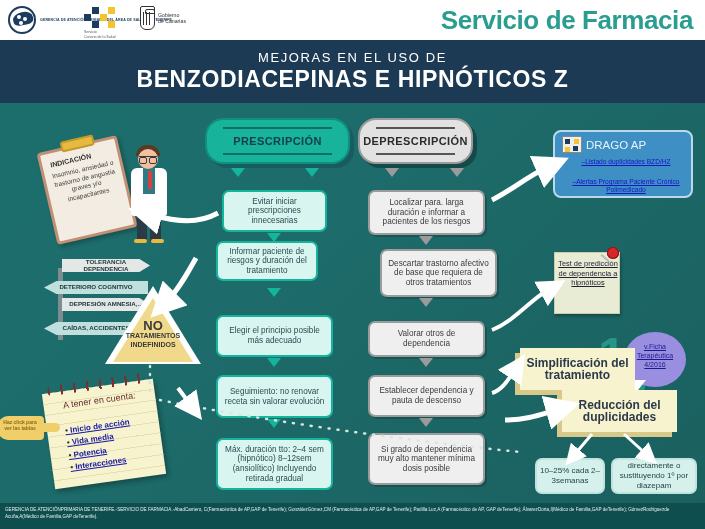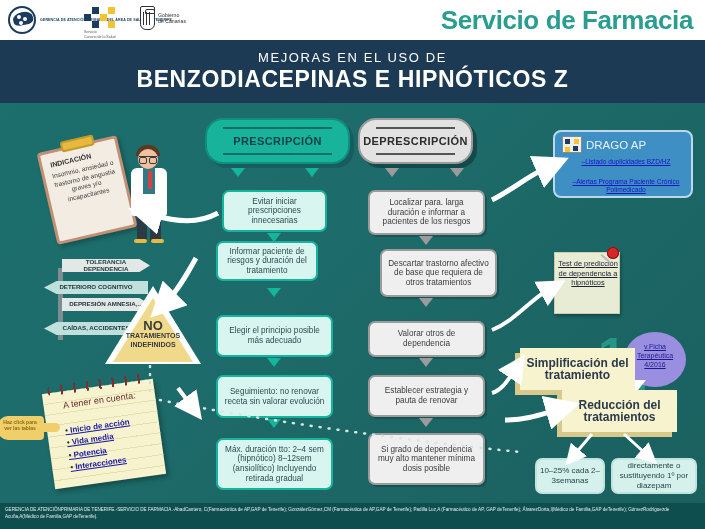--- a/index.html
+++ b/index.html
@@ -335,21 +335,21 @@
     <span>Descartar trastorno afectivo de base que requiera de otros tratamientos</span>
     </div>
   <div class="arw grey" style="left:419px; top:298px;"></div>
 
   <div class="fbox grey" style="left:368px; top:321px; width:117px; height:36px;">
     <span>Valorar otros de dependencia</span>
     </div>
   <div class="arw grey" style="left:419px; top:358px;"></div>
 
   <div class="fbox grey" style="left:368px; top:375px; width:117px; height:42px;">
-    <span>Establecer estrategia y pauta de renovar</span>
+    <span>Establecer dependencia y pauta de descenso</span>
     </div>
   <div class="arw grey" style="left:419px; top:418px;"></div>
 
   <div class="fbox grey" style="left:368px; top:433px; width:117px; height:52px;">
     <span>Si grado de dependencia muy alto mantener mínima dosis posible</span>
     </div>
 
   <div class="drago">
     <div class="drago-hd">
       <span class="drago-ico"></span>
@@ -369,21 +369,21 @@
 
   <div class="bubble">
     <div class="tail"></div>
     <div class="t">v.Ficha Terapéutica 4/2016</div>
   </div>
 
   <div class="ycard" style="left:520px; top:348px; width:115px; height:42px;">
     <span>Simplificación del tratamiento</span>
     </div>
   <div class="ycard" style="left:562px; top:390px; width:115px; height:42px;">
-    <span>Reducción del tratamientos</span>
+    <span>Reducción del duplicidades</span>
     </div>
 
   <div class="tbox" style="left:535px; top:458px; width:70px; height:36px;align-items:center;">
     <span>10–25% cada 2–3semanas</span>
     </div>
   <div class="tbox" style="left:611px; top:458px; width:86px; height:36px;">
     <span>directamente o sustituyendo 1º por diazepam</span>
     </div>
 
   <svg class="ovl" viewBox="0 0 705 529">

